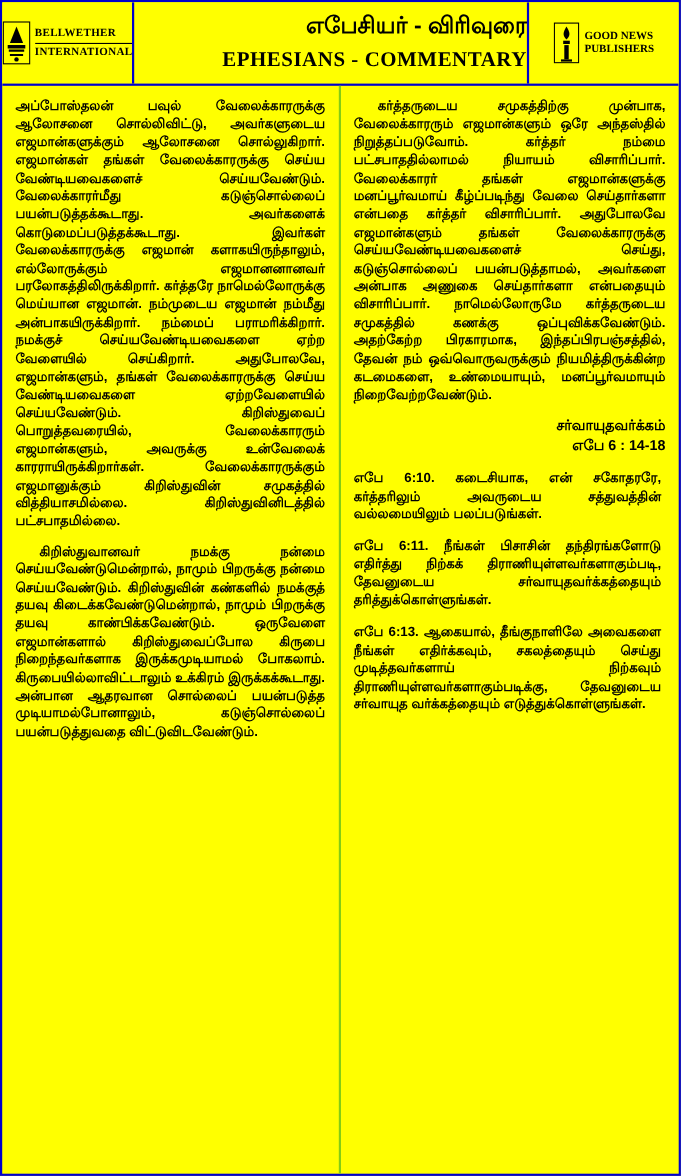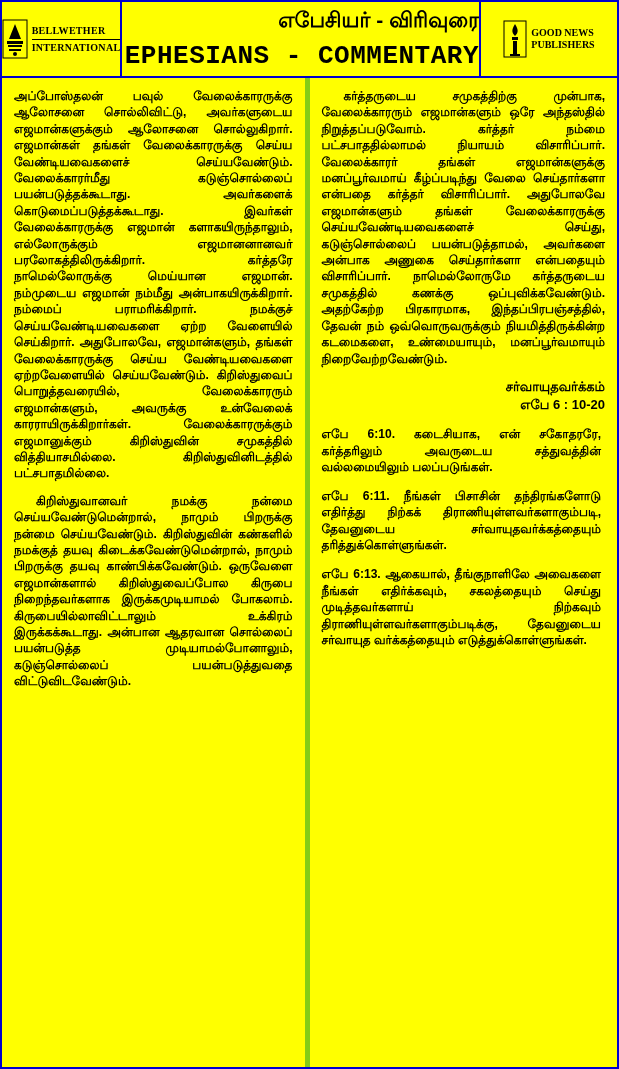--- a/index.html
+++ b/index.html
@@ -75,24 +75,24 @@
     justify-content: center;
     gap: 6px;
   }
   .title-ta {
     font-size: 21px;
     font-weight: bold;
     color: #000;
     font-family: "Liberation Sans", sans-serif;
   }
   .title-en {
-    font-size: 26px;
-    font-weight: bold;
-    color: #000;
-    font-family: Liberation Mono, monospace;
+    font-size: 19px;
+    font-weight: bold;
+    color: #000;
+    font-family: Liberation Serif, serif;
     letter-spacing: .5px;
   }
 
   .pub-box {
     width: 138px;
     border-left: 2px solid #0000cc;
     display: flex;
     align-items: center;
     justify-content: center;
     padding: 3px;
@@ -123,21 +123,21 @@
   .columns {
     display: flex;
     height: calc(1069px - 80px);
   }
   .col {
     padding: 10px 12px 6px 12px;
     overflow: hidden;
   }
   .col-left {
     width: 50%;
-    border-right: 5px solid #84cc16;
+    border-right: 2px solid #84cc16;
   }
   .col-right {
     width: 50%;
   }
   p.para {
     margin: 0 0 11px 0;
     font-size: 12.1px;
     line-height: 16.4px;
     color: #000;
     text-align: justify;
@@ -224,21 +224,21 @@
     <div class="col col-left">
       <p class="para">அப்போஸ்தலன் பவுல் வேலைக்காரருக்கு ஆலோசனை சொல்லிவிட்டு, அவர்களுடைய எஜமான்களுக்கும் ஆலோசனை சொல்லுகிறார். எஜமான்கள் தங்கள் வேலைக்காரருக்கு செய்ய வேண்டியவைகளைச் செய்யவேண்டும். வேலைக்காரர்மீது கடுஞ்சொல்லைப் பயன்படுத்தக்கூடாது. அவர்களைக் கொடுமைப்படுத்தக்கூடாது. இவர்கள் வேலைக்காரருக்கு எஜமான் களாகயிருந்தாலும், எல்லோருக்கும் எஜமானனானவர் பரலோகத்திலிருக்கிறார். கர்த்தரே நாமெல்லோருக்கு மெய்யான எஜமான். நம்முடைய எஜமான் நம்மீது அன்பாகயிருக்கிறார். நம்மைப் பராமரிக்கிறார். நமக்குச் செய்யவேண்டியவைகளை ஏற்ற வேளையில் செய்கிறார். அதுபோலவே, எஜமான்களும், தங்கள் வேலைக்காரருக்கு செய்ய வேண்டியவைகளை ஏற்றவேளையில் செய்யவேண்டும். கிறிஸ்துவைப் பொறுத்தவரையில், வேலைக்காரரும் எஜமான்களும், அவருக்கு உன்வேலைக் காரராயிருக்கிறார்கள். வேலைக்காரருக்கும் எஜமானுக்கும் கிறிஸ்துவின் சமுகத்தில் வித்தியாசமில்லை. கிறிஸ்துவினிடத்தில் பட்சபாதமில்லை.</p>
       <p class="para indent">கிறிஸ்துவானவர் நமக்கு நன்மை செய்யவேண்டுமென்றால், நாமும் பிறருக்கு நன்மை செய்யவேண்டும். கிறிஸ்துவின் கண்களில் நமக்குத் தயவு கிடைக்கவேண்டுமென்றால், நாமும் பிறருக்கு தயவு காண்பிக்கவேண்டும். ஒருவேளை எஜமான்களால் கிறிஸ்துவைப்போல கிருபை நிறைந்தவர்களாக இருக்கமுடியாமல் போகலாம். கிருபையில்லாவிட்டாலும் உக்கிரம் இருக்கக்கூடாது. அன்பான ஆதரவான சொல்லைப் பயன்படுத்த முடியாமல்போனாலும், கடுஞ்சொல்லைப் பயன்படுத்துவதை விட்டுவிடவேண்டும்.</p>
     </div>
 
     <div class="col col-right">
       <p class="para indent">கர்த்தருடைய சமுகத்திற்கு முன்பாக, வேலைக்காரரும் எஜமான்களும் ஒரே அந்தஸ்தில் நிறுத்தப்படுவோம். கர்த்தர் நம்மை பட்சபாததில்லாமல் நியாயம் விசாரிப்பார். வேலைக்காரர் தங்கள் எஜமான்களுக்கு மனப்பூர்வமாய் கீழ்ப்படிந்து வேலை செய்தார்களா என்பதை கர்த்தர் விசாரிப்பார். அதுபோலவே எஜமான்களும் தங்கள் வேலைக்காரருக்கு செய்யவேண்டியவைகளைச் செய்து, கடுஞ்சொல்லைப் பயன்படுத்தாமல், அவர்களை அன்பாக அணுகை செய்தார்களா என்பதையும் விசாரிப்பார். நாமெல்லோருமே கர்த்தருடைய சமுகத்தில் கணக்கு ஒப்புவிக்கவேண்டும். அதற்கேற்ற பிரகாரமாக, இந்தப்பிரபஞ்சத்தில், தேவன் நம் ஒவ்வொருவருக்கும் நியமித்திருக்கின்ற கடமைகளை, உண்மையாயும், மனப்பூர்வமாயும் நிறைவேற்றவேண்டும்.</p>
 
       <div class="section-head">
         <div>சர்வாயுதவர்க்கம்</div>
-        <div>எபே 6 : 10-20</div>
+        <div>எபே 6 : 14-18</div>
       </div>
 
       <p class="verse">எபே 6:10. கடைசியாக, என் சகோதரரே, கர்த்தரிலும் அவருடைய சத்துவத்தின் வல்லமையிலும் பலப்படுங்கள்.</p>
       <p class="verse">எபே 6:11. நீங்கள் பிசாசின் தந்திரங்களோடு எதிர்த்து நிற்கக் திராணியுள்ளவர்களாகும்படி, தேவனுடைய சர்வாயுதவர்க்கத்தையும் தரித்துக்கொள்ளுங்கள்.</p>
       <p class="verse">எபே 6:13. ஆகையால், தீங்குநாளிலே அவைகளை நீங்கள் எதிர்க்கவும், சகலத்தையும் செய்து முடித்தவர்களாய் நிற்கவும் திராணியுள்ளவர்களாகும்படிக்கு, தேவனுடைய சர்வாயுத வர்க்கத்தையும் எடுத்துக்கொள்ளுங்கள்.</p>
     </div>
 
   </div>
 </div>
 

